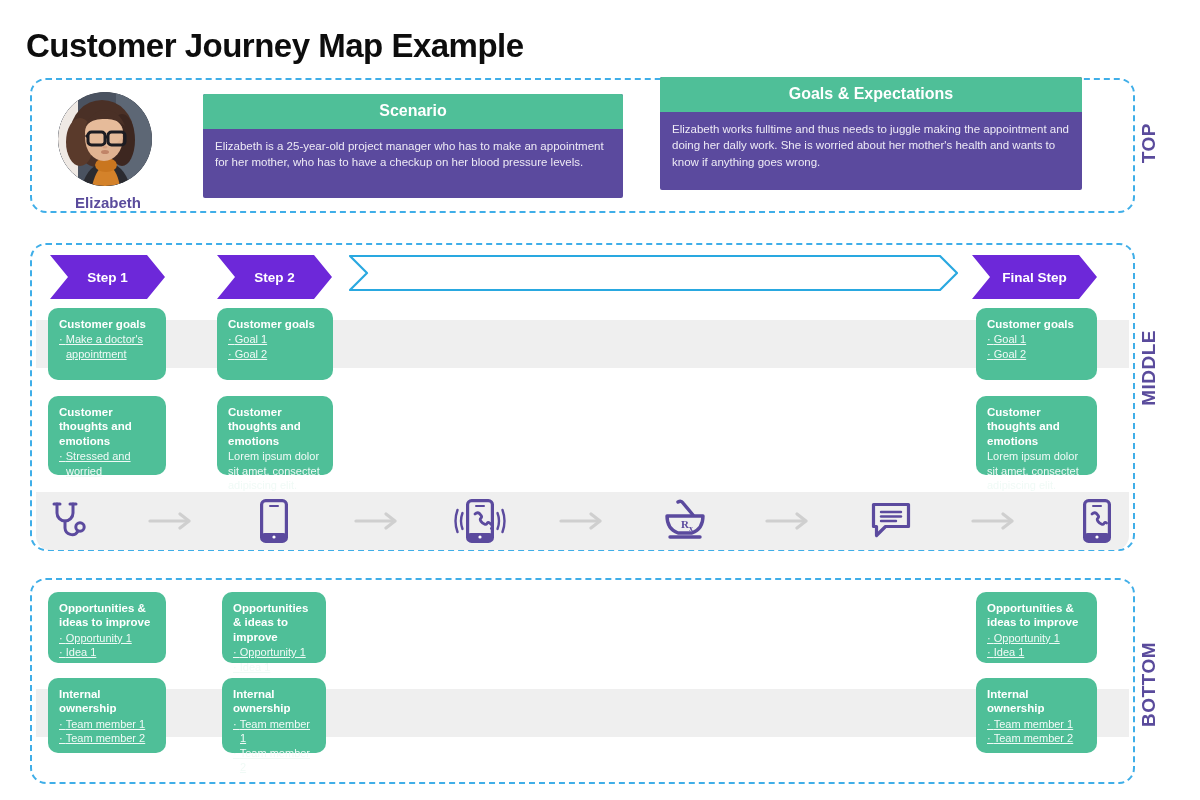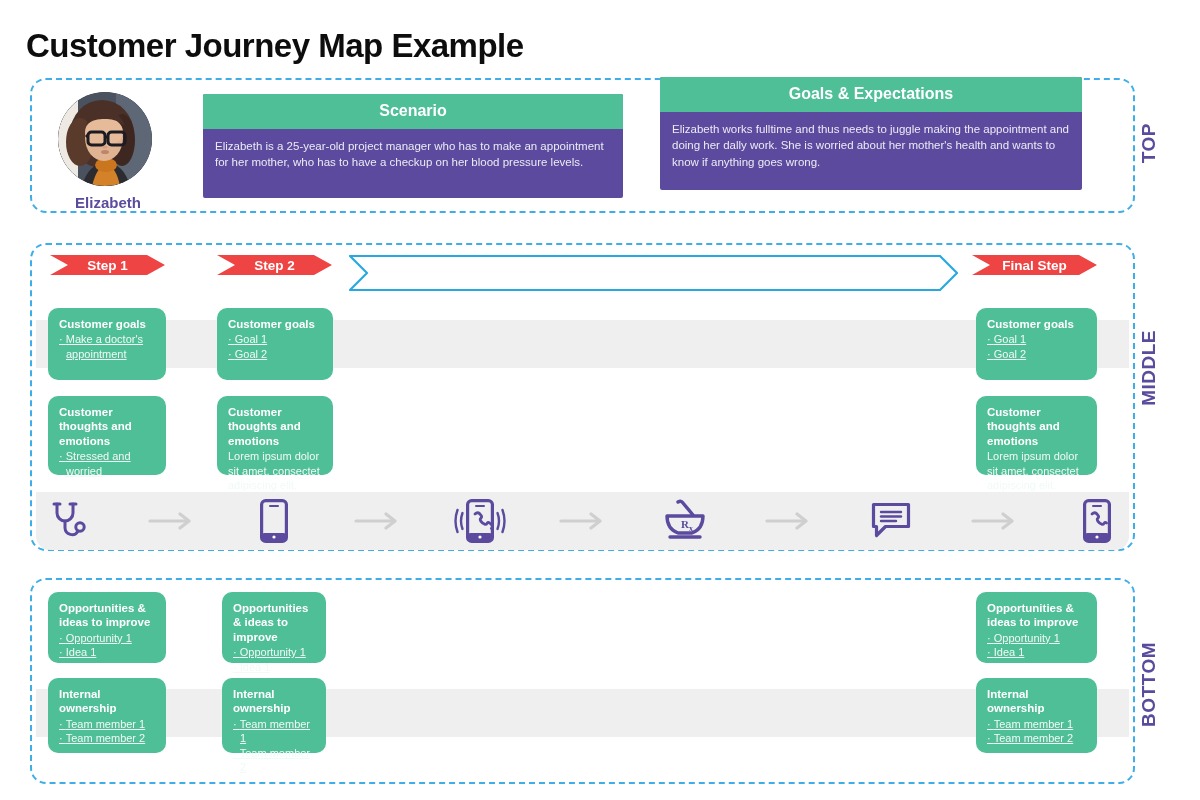--- a/index.html
+++ b/index.html
@@ -89,22 +89,22 @@
     left: 36px;
     width: 1093px;
   }
   #band-goals      { top: 320px; height: 48px; }
   #band-touchpoint { top: 492px; height: 58px; border-bottom-left-radius: 14px; border-bottom-right-radius: 14px; }
   #band-internal   { top: 689px; height: 48px; }
 
   
   .chev {
     position: absolute;
-    height: 20px;
-    background: #ef4444;
+    height: 44px;
+    background: #6d28d9;
     color: #ffffff;
     font-weight: bold;
     font-size: 13.5px;
     display: flex; align-items: center; justify-content: center;
     clip-path: polygon(0 0, calc(100% - 18px) 0, 100% 50%, calc(100% - 18px) 100%, 0 100%, 18px 50%);
   }
   #chev-1 { left: 50px;  top: 255px; width: 115px; }
   #chev-2 { left: 217px; top: 255px; width: 115px; }
   #chev-final { left: 972px; top: 255px; width: 125px; text-align: center; }
 

